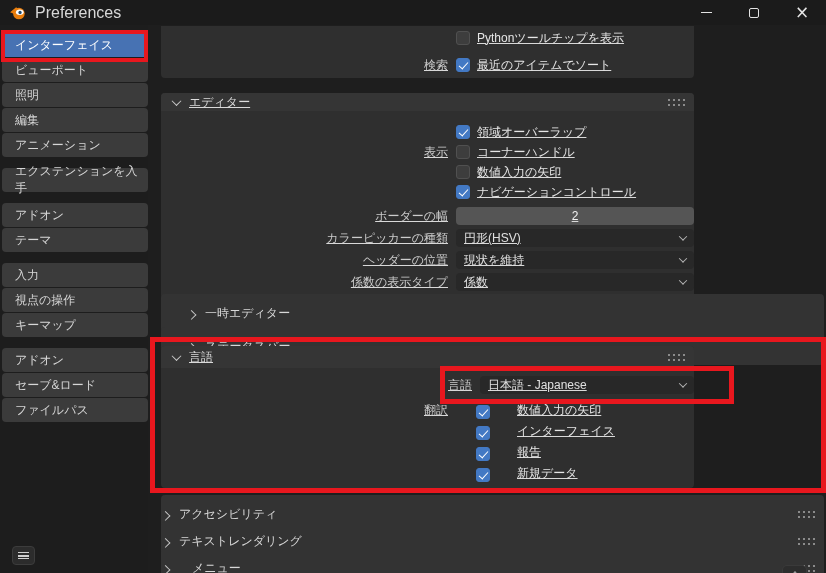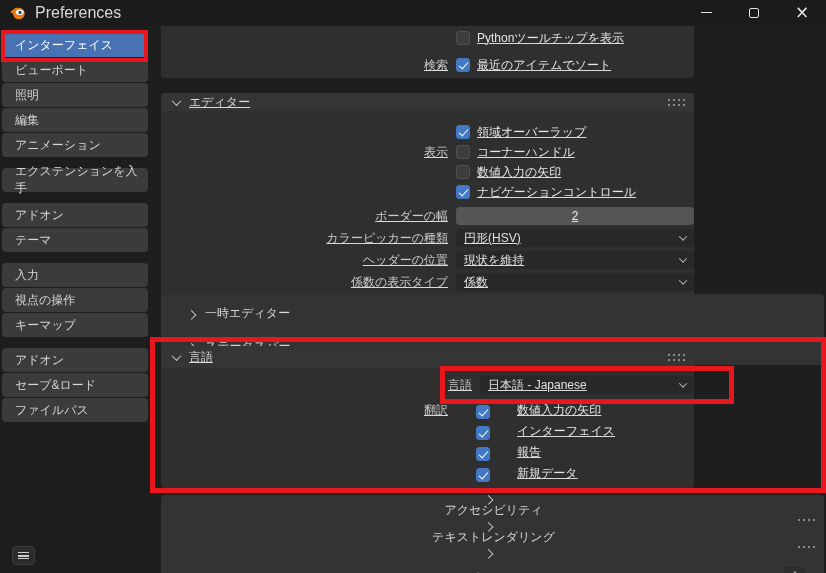--- a/index.html
+++ b/index.html
@@ -34,21 +34,21 @@
   .editor-panel{ top:68px; height:206px; }
   .lang-panel{ top:321px; height:142px; }
 
   .panel-header{ height:18px; display:flex; align-items:center; background:#353535; border-radius:4px 4px 0 0; padding:0 9px 0 12px; color:#dcdcdc; }
   .lang-panel .panel-header{ height:22px; }
   .ph-title{ margin-left:9px; }
   .subheader{ position:absolute; left:13px; width:663px; height:38px; background:#333333; border-radius:4px; display:flex; align-items:center; padding:0 9px 0 27px; color:#d8d8d8; }
   .subheader .ph-title{ margin-left:10px; }
   .sub1{ top:269px; } .sub2{ top:302px; }
   .bh1{ top:470px; } .bh2{ top:497px; } .bh3{ top:524px;gap:13px; }
-  .bottom-header{ padding-left:1px;flex-direction:column; }
+  .bottom-header{ padding-left:1px; }
 
   .chev{ width:7px; height:7px; border-right:1.6px solid #c8c8c8; border-bottom:1.6px solid #c8c8c8; display:inline-block; flex:none; }
   .chev.down{ transform:rotate(45deg) translate(-1px,-1px); }
   .chev.right{ transform:rotate(-45deg) translate(-1px,1px); }
   .grip{ margin-left:auto; position:relative; width:17px; height:7px; flex:none; }
   .grip::before{ content:""; position:absolute; left:0; top:0; width:2px; height:2px; background:#8b8b8b; box-shadow:5px 0 #8b8b8b,10px 0 #8b8b8b,15px 0 #8b8b8b,0 5px #8b8b8b,5px 5px #8b8b8b,10px 5px #8b8b8b,15px 5px #8b8b8b; }
 
   .panel-body{ padding-top:11px; }
   .form-row{ height:20px; display:flex; align-items:center; }
   .top-panel .form-row + .form-row{ margin-top:7px; }

